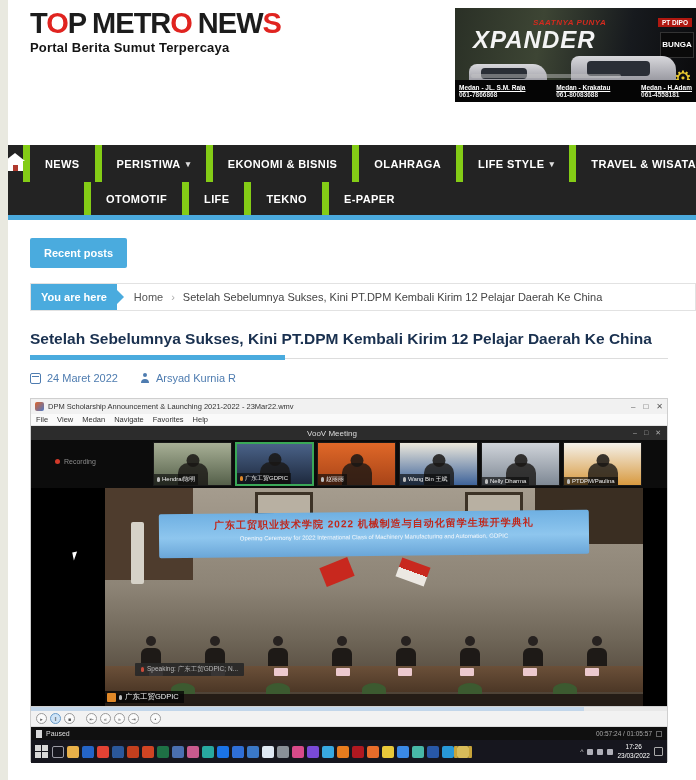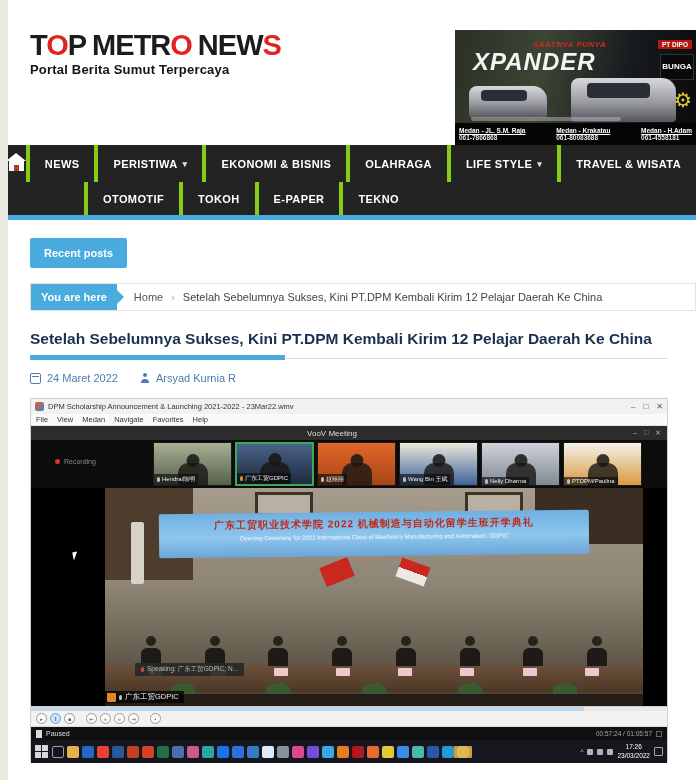--- a/index.html
+++ b/index.html
@@ -1,29 +1,29 @@
 <!DOCTYPE html>
 <html><head>
 <meta charset="utf-8">
 <style>
   * { margin:0; padding:0; box-sizing:border-box; }
   body { width:696px; height:780px; font-family:"Liberation Sans", sans-serif; background:#fff; overflow:hidden; }
   .page { position:relative; width:696px; height:780px; background:#fff; overflow:hidden; }
   .edge-strip { position:absolute; left:0; top:0; width:8px; height:780px; background:#e9e9e0; }
 
   
-  .header { position:absolute; left:8px; top:0; width:688px; height:145px; background:#fff;margin-top:22px; }
+  .header { position:absolute; left:8px; top:0; width:688px; height:145px; background:#fff; }
   .logo { position:absolute; left:22px; top:8px; }
   .logo-title { font-size:29px; font-weight:900; letter-spacing:-1px; color:#1c1c1c; line-height:1.05; }
   .logo-title span.red { color:#e02420; }
   .logo-title span.gap { margin-right:6px; }
   .logo-tagline { font-size:13px; font-weight:700; color:#141414; margin-top:2px; letter-spacing:0.2px; }
 
   
-  .ad { position:absolute; right:0; top:8px; width:241px; height:115px; overflow:hidden;
+  .ad { position:absolute; right:0; top:8px; width:241px; height:94px; overflow:hidden;
         background:linear-gradient(100deg,#2a3026 0%,#3d4534 35%,#171a1e 70%,#0a0a0c 100%); }
   .ad-tagline { position:absolute; left:78px; top:10px; font-size:8px; font-weight:900; font-style:italic; color:#d42a1e; letter-spacing:0.5px; }
   .ad-model { position:absolute; left:18px; top:18px; font-size:24px; font-weight:900; font-style:italic; color:#f4f4f4; letter-spacing:1px; }
   .ad-dealer { position:absolute; right:4px; top:10px; background:#b01810; color:#fff; font-size:6.5px; font-weight:700; padding:1px 4px; }
   .ad-promo { position:absolute; right:2px; top:24px; width:34px; height:26px; background:#0a0a0a; border:1px solid #333; color:#fff; font-size:8px; font-weight:900; text-align:center; line-height:24px; }
   .ad-gear { position:absolute; right:4px; top:58px; font-size:20px; color:#e8c830; }
   .ad-car { position:absolute; border-radius:8px 14px 4px 4px; background:linear-gradient(180deg,#d8d8dc 0%,#9a9aa2 55%,#55555c 100%); }
   .ad-car.c1 { left:14px; top:56px; width:78px; height:32px; }
   .ad-car.c2 { left:116px; top:48px; width:105px; height:44px; }
   .ad-car::before { content:""; position:absolute; left:15%; top:12%; width:60%; height:34%; background:#2a2e36; border-radius:4px; }
@@ -35,21 +35,21 @@
 
   
   .nav { position:absolute; left:8px; top:145px; width:688px; background:#232323; overflow:hidden; }
   .nav-row { display:flex; white-space:nowrap; }
   .nav-row1 { height:37px; }
   .nav-row2 { height:33px; padding-left:76px; }
   .nav-home { width:76px; display:flex; align-items:center; justify-content:center; }
   .home-glyph { width:15px; height:10px; background:#fff; position:relative; margin-top:5px; }
   .home-glyph::before { content:""; position:absolute; left:-3px; top:-8px; border-left:10px solid transparent; border-right:10px solid transparent; border-bottom:8px solid #fff; }
   .home-glyph::after { content:""; position:absolute; left:5px; bottom:0; width:5px; height:6px; background:#b03a2e; }
-  .nav-item { display:flex; align-items:center; padding:0 15px; color:#fff; font-size:11px; font-weight:700; letter-spacing:0.4px; border-left:4px solid #84cc16; cursor:pointer; }
+  .nav-item { display:flex; align-items:center; padding:0 15px; color:#fff; font-size:11px; font-weight:700; letter-spacing:0.4px; border-left:7px solid #84cc16; cursor:pointer; }
   .nav-item .caret { margin-left:5px; font-size:9px; color:#ddd; }
   .nav-blue-bar { height:5px; background:#4aa9dc; }
 
   
   .recent-btn { position:absolute; left:30px; top:238px; height:30px; padding:0 14px; background:#4aabde; color:#fff; font-size:11px; font-weight:700; display:flex; align-items:center; border-radius:2px; cursor:pointer; }
 
   
   .breadcrumb { position:absolute; left:30px; top:283px; right:0; height:28px; background:#fff; border:1px solid #e2e2e2; display:flex; align-items:center; overflow:hidden; }
   .bc-chip { position:relative; height:100%; background:#4aabde; color:#fff; font-size:11px; font-weight:700; display:flex; align-items:center; padding:0 10px; flex-shrink:0; }
   .bc-arrow { width:0; height:0; border-top:7px solid transparent; border-bottom:7px solid transparent; border-left:7px solid #4aabde; margin-right:10px; flex-shrink:0; }
@@ -218,27 +218,27 @@
         </div>
       <div class="nav-item">
           <span>TRAVEL &amp; WISATA</span>
         </div>
     </div>
     <div class="nav-row nav-row2">
       <div class="nav-item">
           <span>OTOMOTIF</span>
         </div>
       <div class="nav-item">
-          <span>TOKOH</span>
+          <span>LIFE</span>
+        </div>
+      <div class="nav-item">
+          <span>TEKNO</span>
         </div>
       <div class="nav-item">
           <span>E-PAPER</span>
-        </div>
-      <div class="nav-item">
-          <span>TEKNO</span>
         </div>
     </div>
     <div class="nav-blue-bar"></div>
   </div>
 
   <div class="recent-btn">Recent posts</div>
 
   <div class="breadcrumb">
     <div class="bc-chip">You are here</div>
     <div class="bc-arrow"></div>

